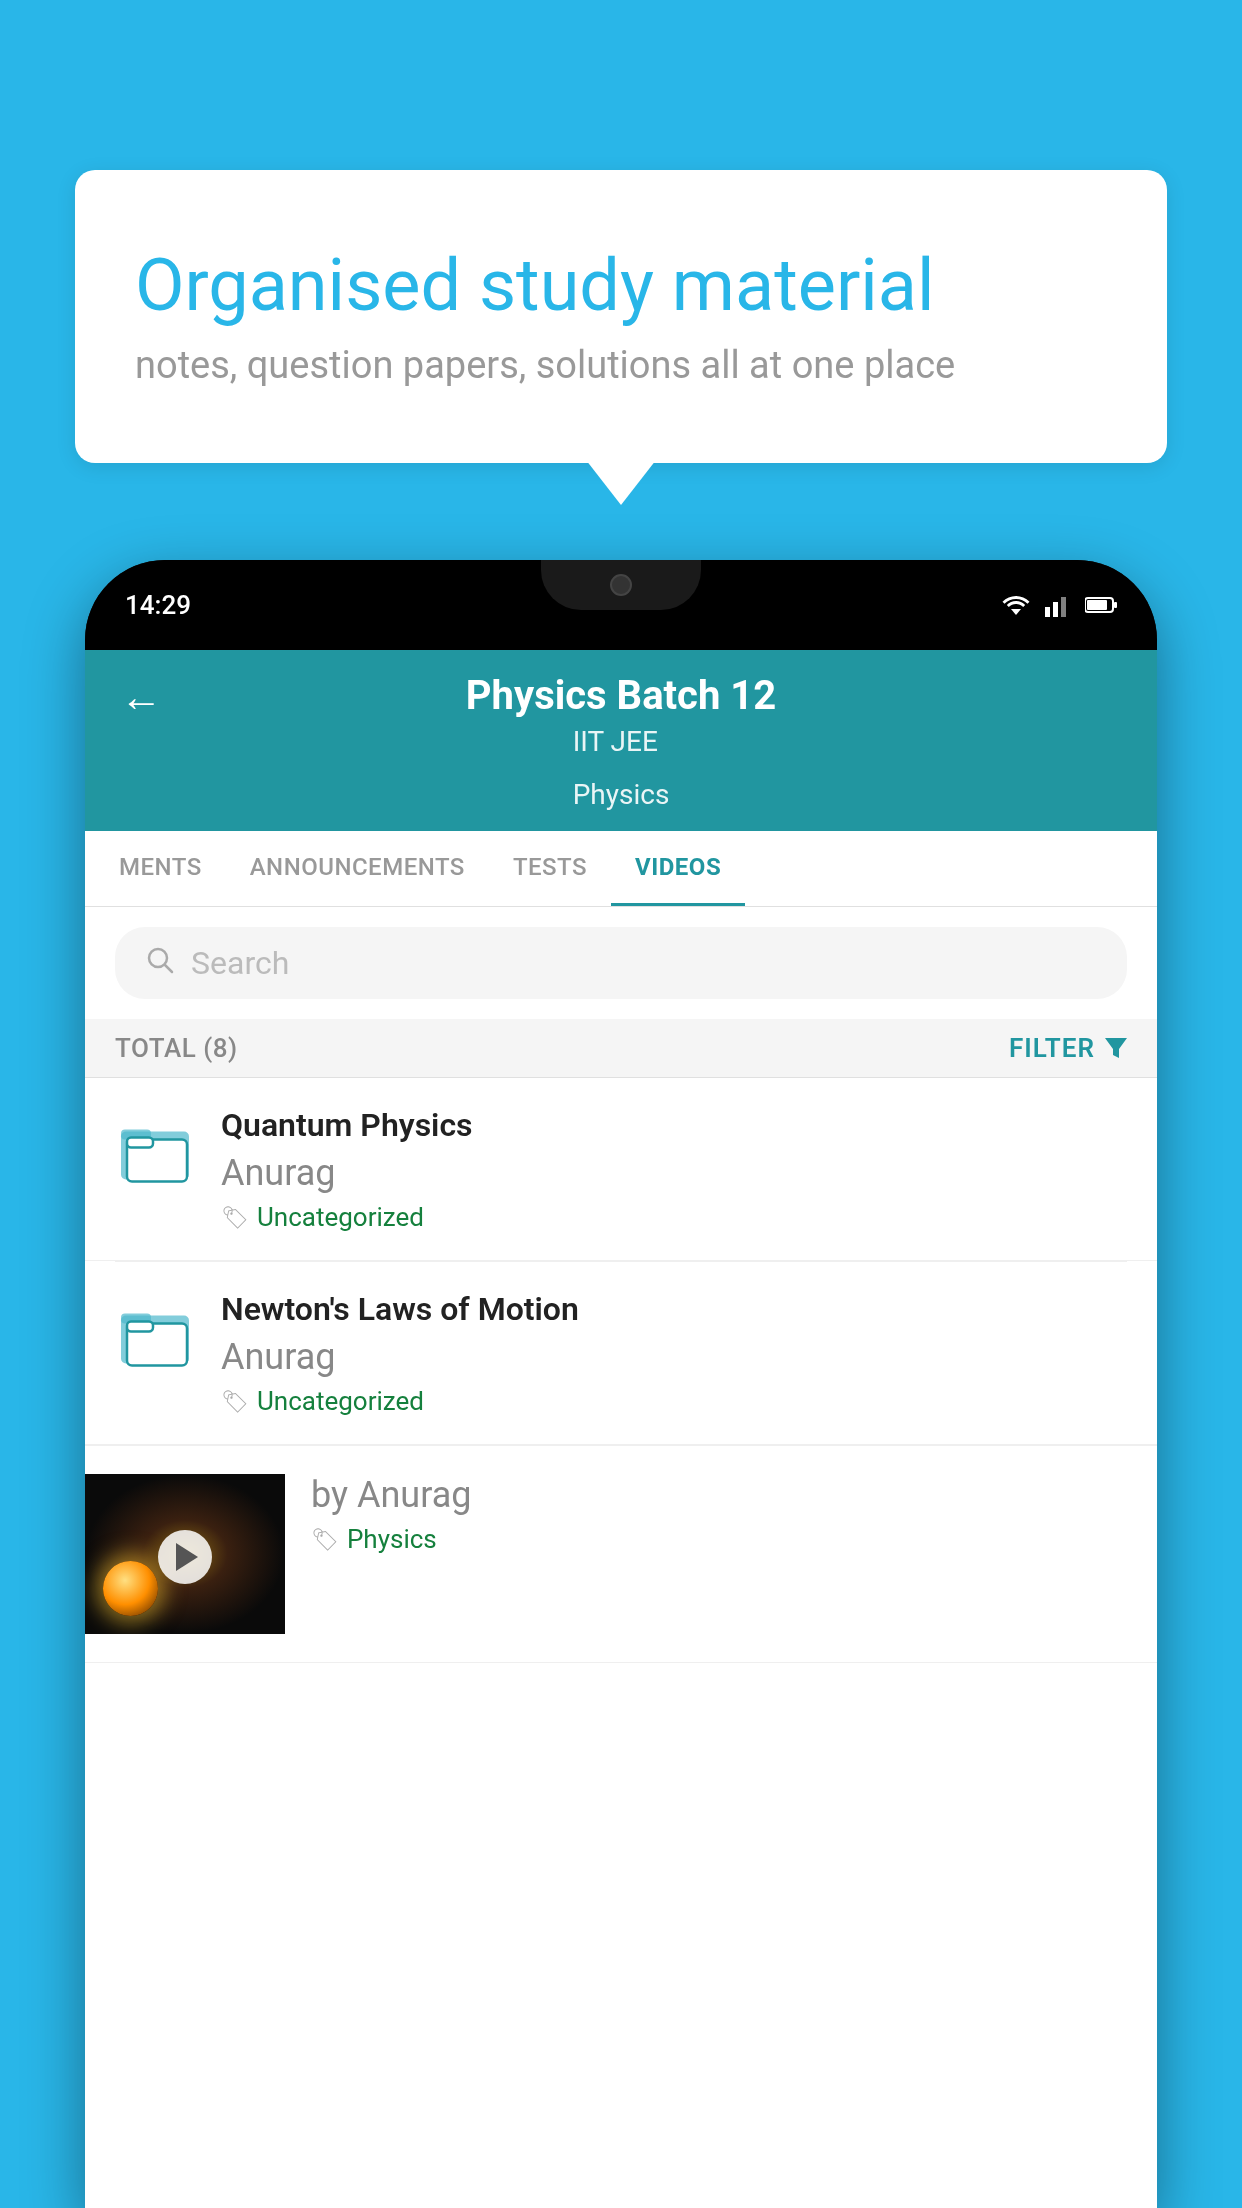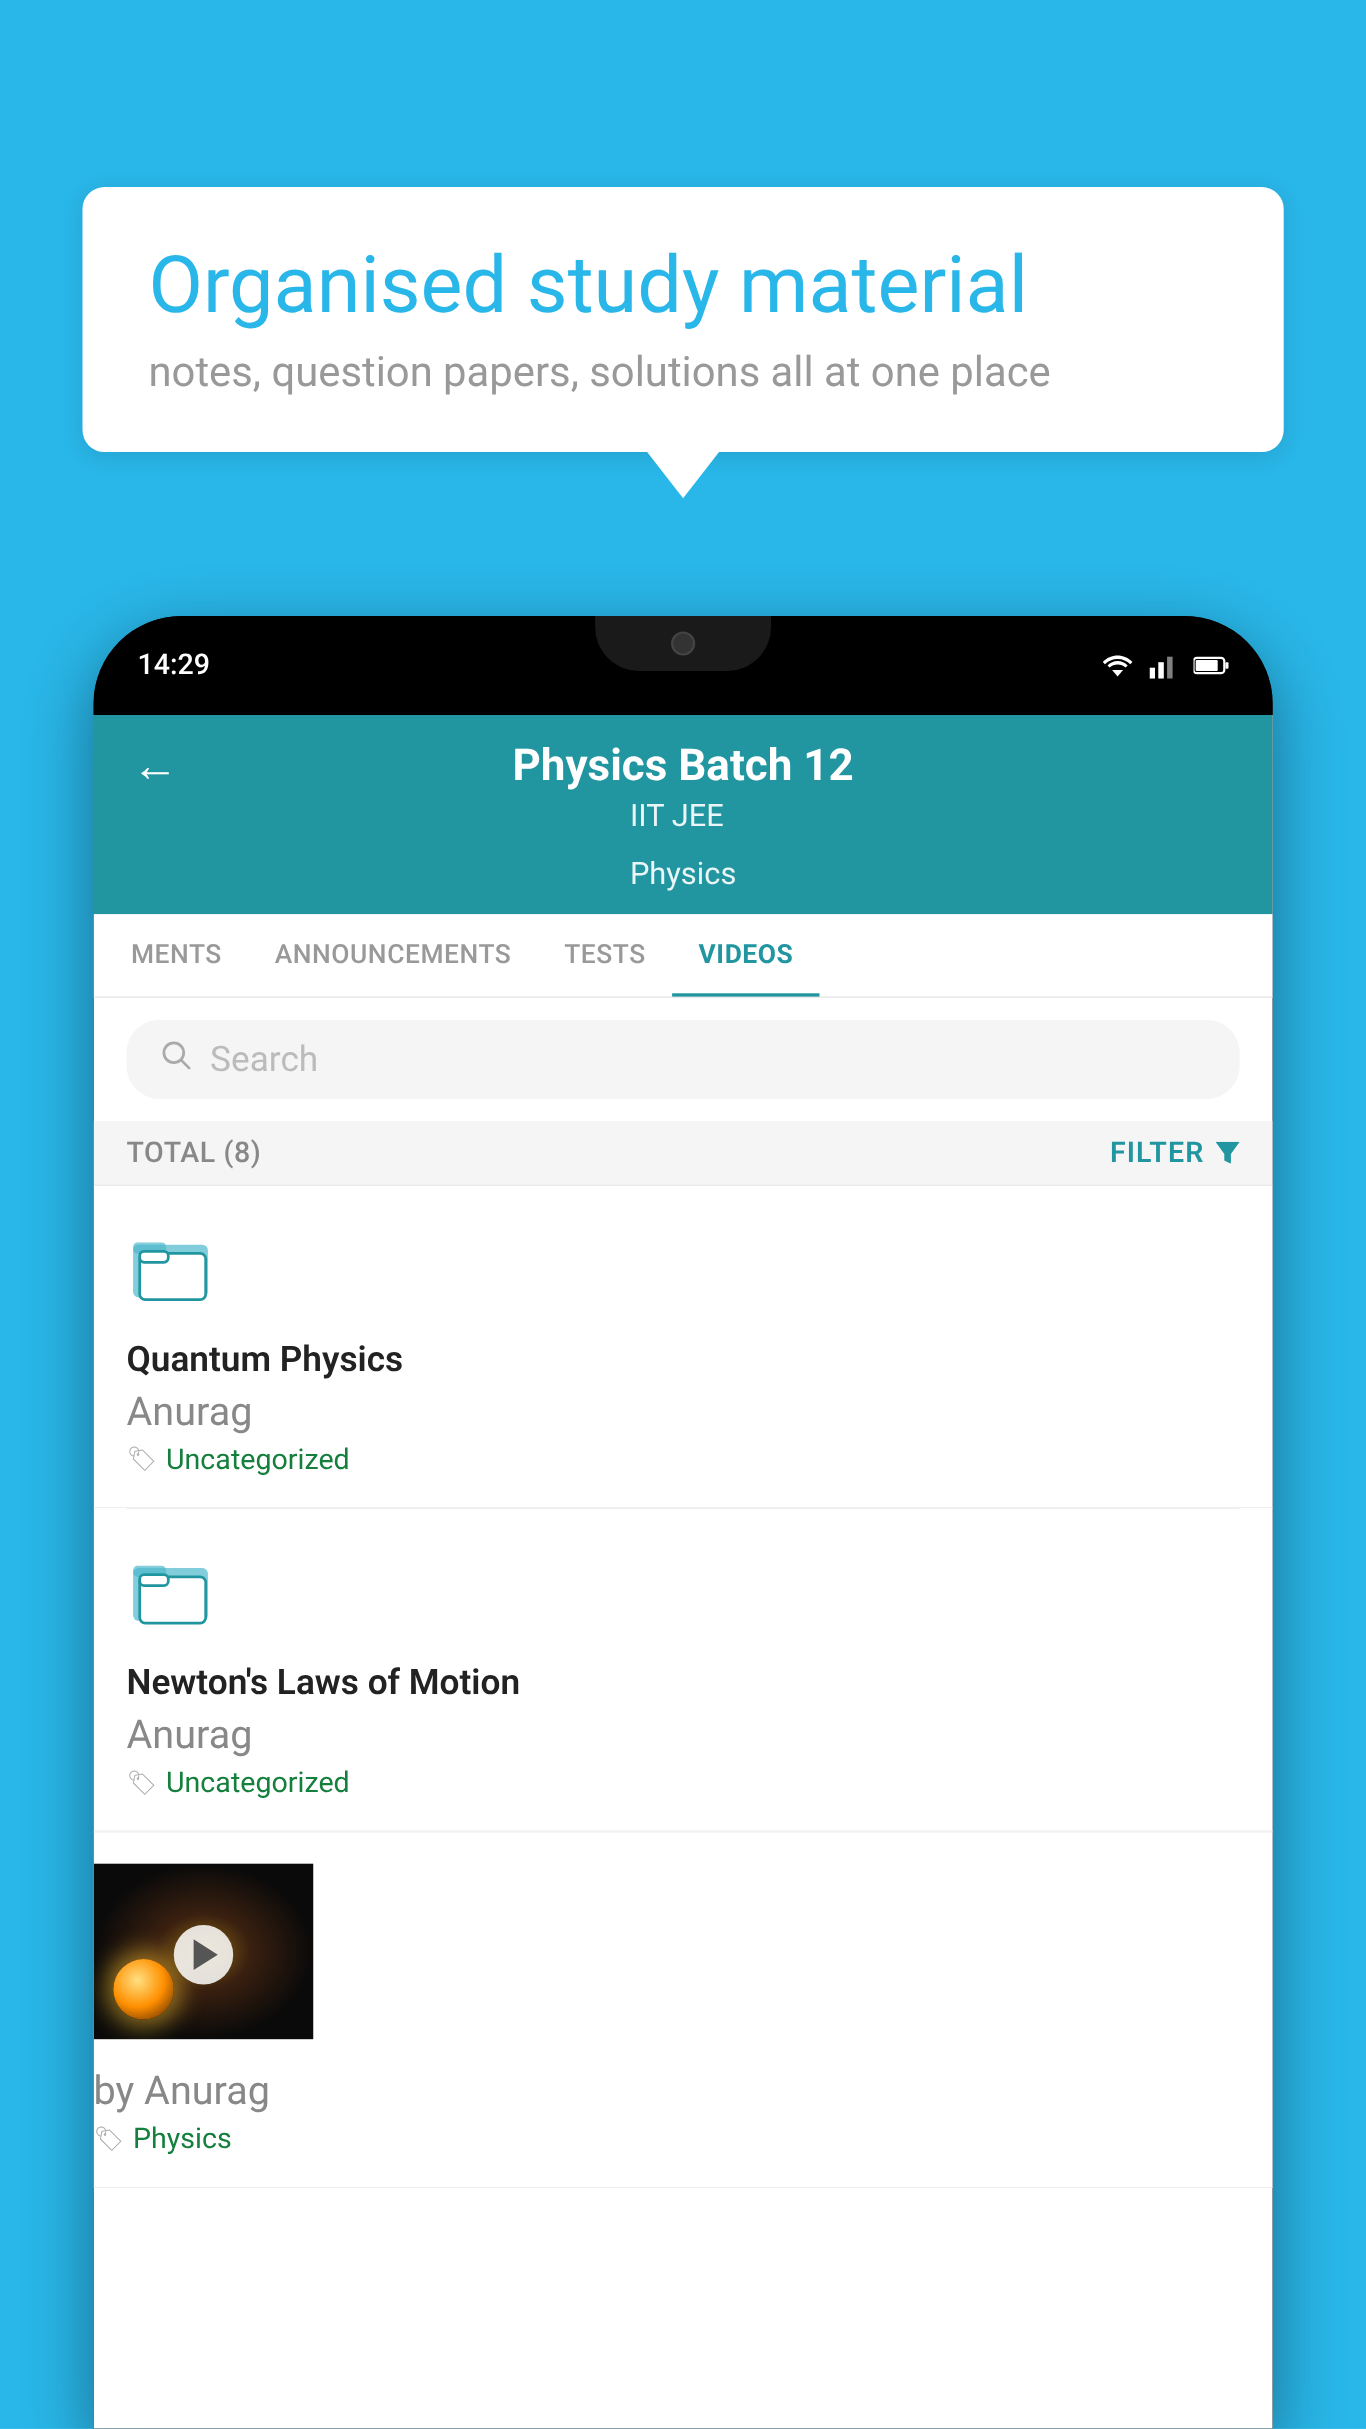--- a/index.html
+++ b/index.html
@@ -14,21 +14,21 @@
     }
 
     
     .speech-bubble {
       position: absolute;
       top: 170px;
       left: 75px;
       right: 75px;
       background: white;
       border-radius: 20px;
-      padding: 50px 60px;
+      padding: 76px 60px;
       box-shadow: 0 4px 20px rgba(0,0,0,0.1);
     }
 
     .speech-bubble::after {
       content: '';
       position: absolute;
       bottom: -42px;
       left: 50%;
       transform: translateX(-50%);
       width: 0;
@@ -234,21 +234,20 @@
     .video-list {
       background: white;
     }
 
     .video-item {
       display: flex;
       align-items: flex-start;
       padding: 28px 30px;
       border-bottom: 1px solid #efefef;
       gap: 26px;
-      flex-direction: column;
     }
 
     .video-thumbnail {
       width: 130px;
       height: 130px;
       flex-shrink: 0;
       position: relative;
       border-radius: 4px;
       overflow: hidden;
     }

